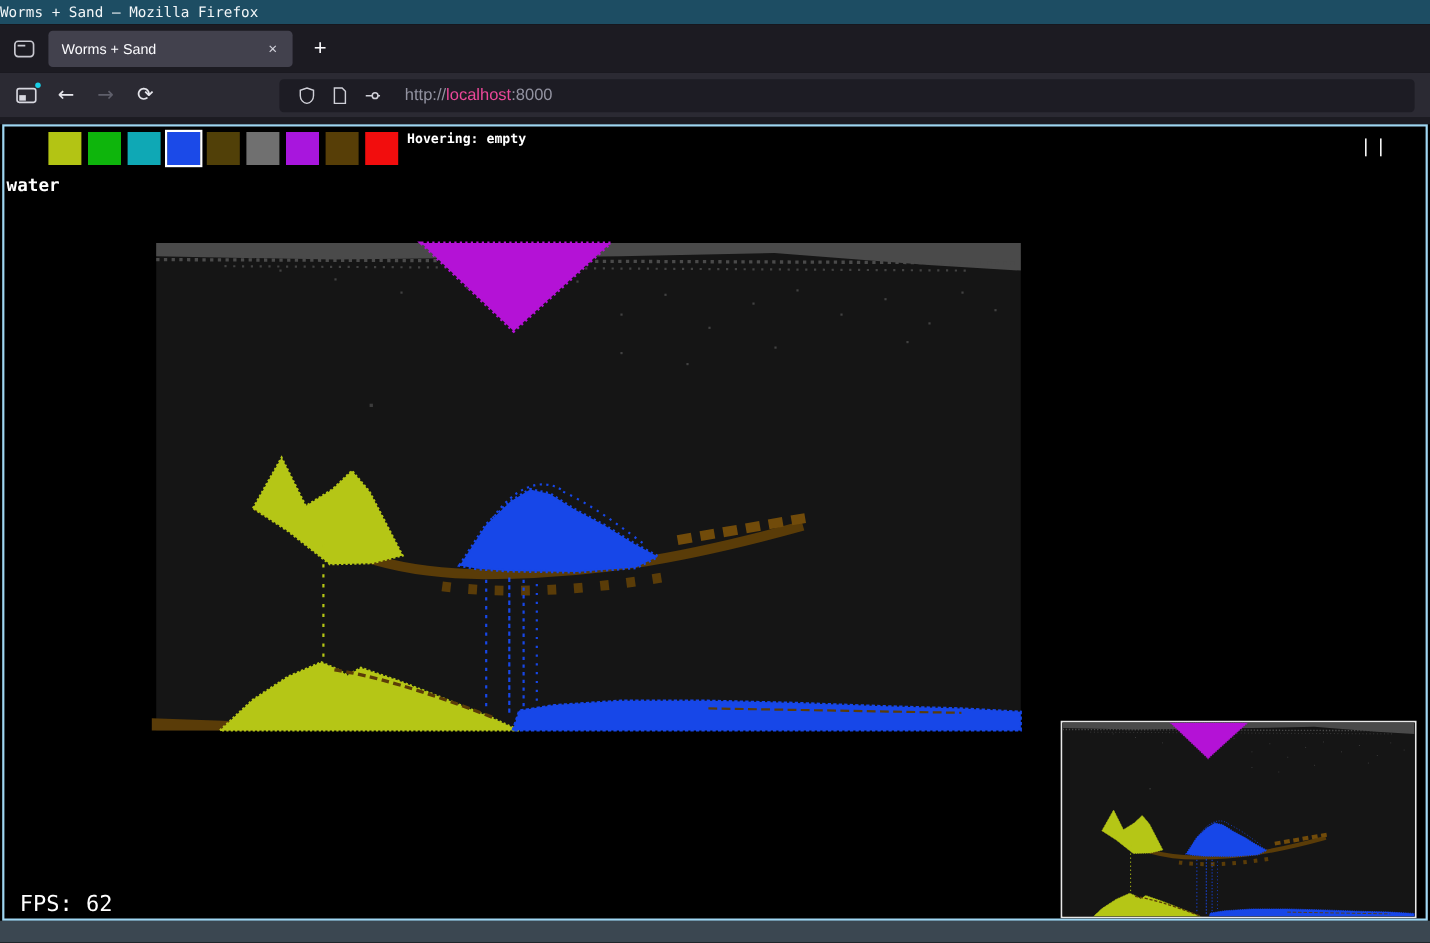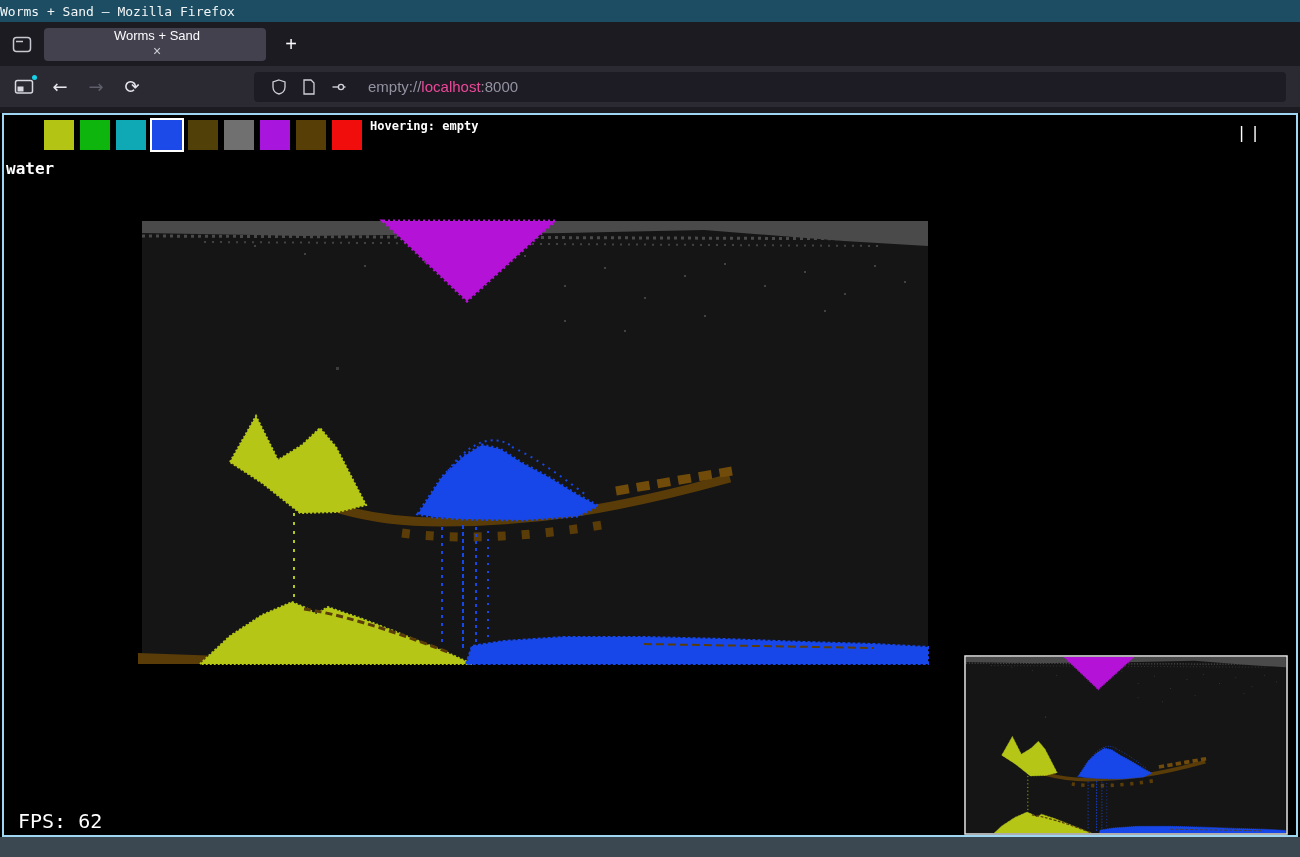--- a/index.html
+++ b/index.html
@@ -20,21 +20,21 @@
     height: 44px; background: #1c1b22; display: flex; align-items: center;
     flex: 0 0 auto; padding-left: 8px;
   }
   .tablist-btn {
     width: 28px; height: 30px; background: transparent; border: none;
     display: flex; align-items: center; justify-content: center; border-radius: 4px;
   }
   .tab {
     margin-left: 8px; width: 222px; height: 33px; background: #42414d;
     border-radius: 4px; display: flex; align-items: center; padding: 0 8px 0 12px;
-    color: #fbfbfe; font-size: 13px; flex-direction: column;
+    color: #fbfbfe; font-size: 13px;
   }
   .tab-title { flex: 1; white-space: nowrap; overflow: hidden; }
   .tab-close {
     color: #cfcfd8; font-size: 14px; width: 20px; height: 20px; line-height: 20px;
     text-align: center; border-radius: 3px;
   }
   .newtab {
     margin-left: 10px; width: 30px; height: 30px; background: transparent; border: none;
     color: #fbfbfe; font-size: 20px; line-height: 28px; border-radius: 4px;
   }
@@ -131,21 +131,21 @@
         <svg width="14" height="16" viewBox="0 0 14 16">
           <path d="M2 1 H9 L12 4 V15 H2 Z" fill="none" stroke="#d0d0d8" stroke-width="1.3"></path>
         </svg>
       </span>
       <span class="ubicon">
         <svg width="16" height="16" viewBox="0 0 16 16">
           <line x1="1.5" y1="8" x2="14.5" y2="8" stroke="#d0d0d8" stroke-width="1.4"></line>
           <circle cx="10" cy="8" r="2.6" fill="#1d1c24" stroke="#d0d0d8" stroke-width="1.4"></circle>
         </svg>
       </span>
-      <span class="url"><span class="dim">empty://</span><span class="bright">localhost</span><span class="dim">:8000</span></span>
+      <span class="url"><span class="dim">http://</span><span class="bright">localhost</span><span class="dim">:8000</span></span>
     </div>
   </div>
 
   <div class="chromegap"></div>
 
   <div class="content">
     <div class="game-canvas">
 
       <svg class="game-svg" viewBox="0 0 1292 720" preserveAspectRatio="none">
         <g id="scene-g">

